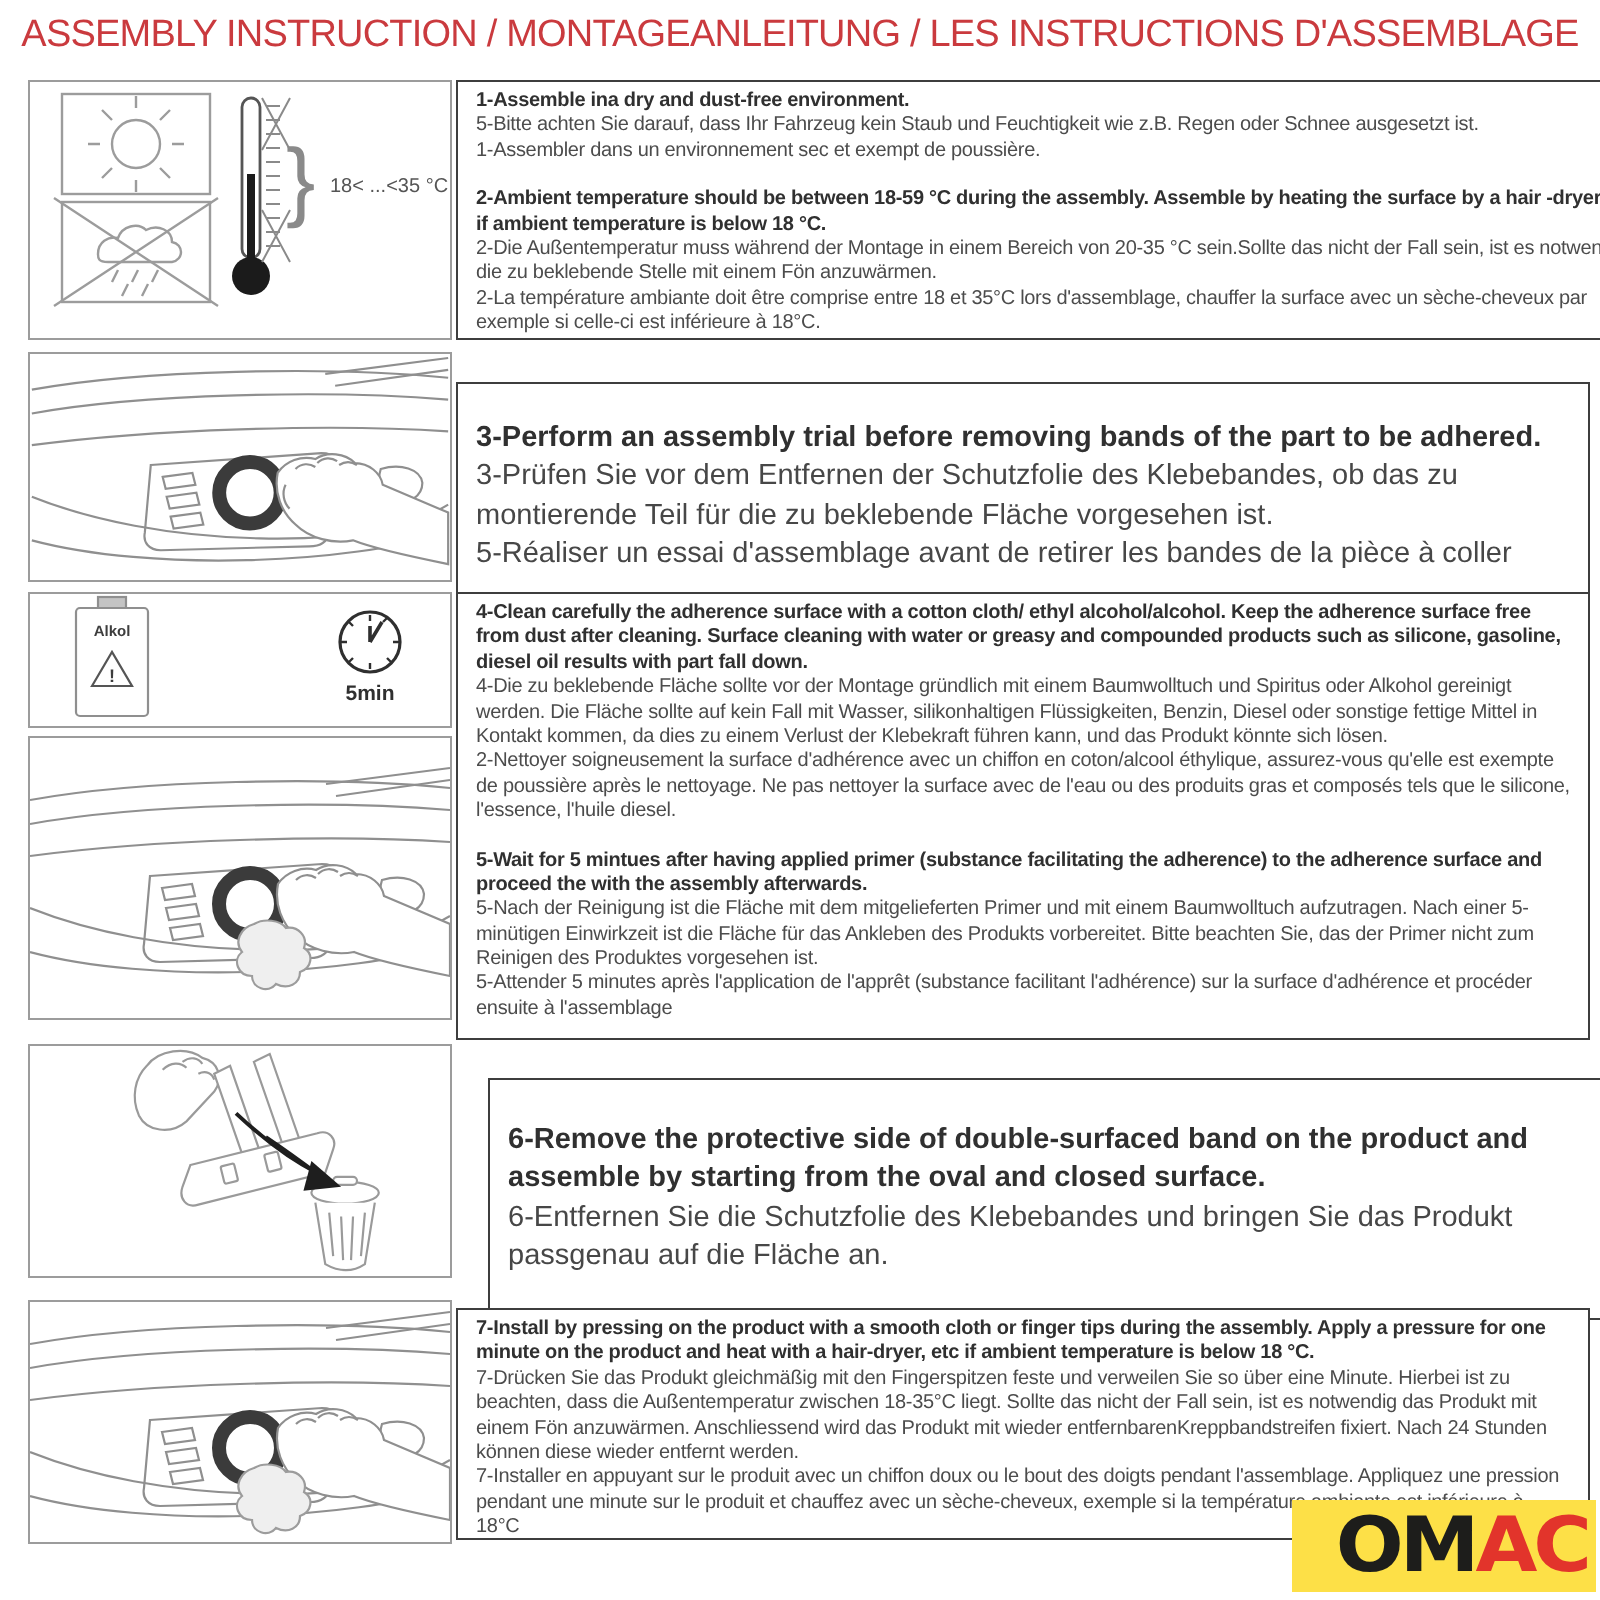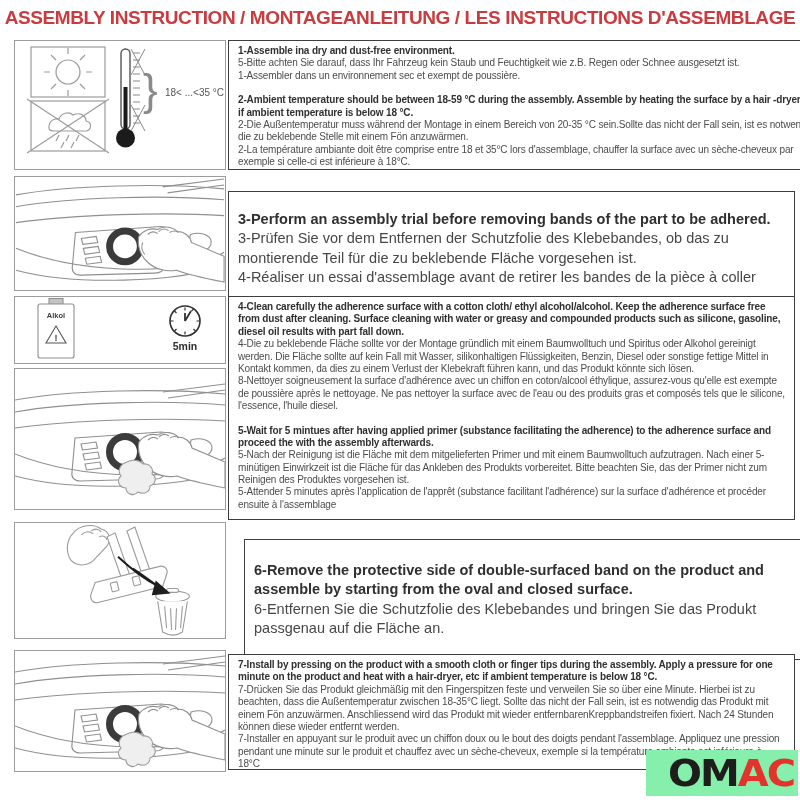--- a/index.html
+++ b/index.html
@@ -7,32 +7,32 @@
     --logo-black:#1d1d1b;
     --logo-red:#e2342b;
     --ill-border:#9c9c9c;
     --txt-border:#3e3e3e;
     --line:#8f8f8f;
   }
   html,body{margin:0;padding:0;background:#fff;}
   body{width:800px;height:800px;font-family:"Liberation Sans",sans-serif;}
   .page{position:relative;width:800px;height:800px;background:#fff;overflow:hidden;}
   .title{position:absolute;top:7px;left:0;width:100%;text-align:center;
-         color:var(--title-red);font-size:19px;font-weight:bold;letter-spacing:-0.4px;white-space:nowrap;}
+         color:var(--title-red);font-size:19px;font-weight:normal;letter-spacing:-0.4px;white-space:nowrap;}
   .box{position:absolute;background:#fff;box-sizing:border-box;}
   .ill{border:1px solid var(--ill-border);}
   .txt{border:1.5px solid var(--txt-border);padding:4px 9px;overflow:hidden;}
   .small{font-size:10px;line-height:1.24;letter-spacing:-0.15px;color:#4c4c4c;}
   .big{font-size:14.5px;line-height:1.33;color:#474747;margin-top:15px;}
   .vcenter{display:flex;flex-direction:column;justify-content:center;}
   .step p{margin:0;}
   .step .en{font-weight:bold;color:#303030;}
   .step + .step{margin-top:12px;}
   svg{display:block;width:100%;height:100%;}
-  .logo{position:absolute;left:646px;top:750px;width:152px;height:46px;background:#86efac;
+  .logo{position:absolute;left:646px;top:750px;width:152px;height:46px;background:#fde047;
         display:flex;align-items:center;justify-content:flex-end;padding-right:4px;box-sizing:border-box;}
   .logo span{font-family:"DejaVu Sans",sans-serif;font-size:40px;font-weight:bold;
              letter-spacing:-2px;line-height:1;transform:scaleY(0.95);display:inline-block;}
   .logo .lb{color:var(--logo-black);}
   .logo .lr{color:var(--logo-red);}
 </style>
 </head>
 <body>
 
 <div class="page">
@@ -98,21 +98,21 @@
       <g fill="#fff" stroke="#8f8f8f" stroke-width="1.1">
         <path d="M124,60 C128,54 136,51 143,53 C149,49 158,50 163,55 C170,55 176,60 177,66 L210,80 L210,106 C190,102 172,98 162,94 C152,96 140,93 133,86 C126,80 122,70 124,60 Z"></path>
         <path d="M133,58 c3,-3 7,-3 10,-1 M144,55 c3,-3 7,-3 10,-1 M155,56 c3,-2 6,-2 9,0 M128,66 c-2,4 -1,9 2,12" fill="none"></path>
       </g>
     </svg>
   </div>
   <div class="box txt big vcenter" style="left:228px;top:176px;width:567px;height:115px;">
     <div class="step">
       <p class="en">3-Perform an assembly trial before removing bands of the part to be adhered.</p>
       <p class="de">3-Prüfen Sie vor dem Entfernen der Schutzfolie des Klebebandes, ob das zu montierende Teil für die zu beklebende Fläche vorgesehen ist.</p>
-      <p class="fr">4-Réaliser un essai d'assemblage avant de retirer les bandes de la pièce à coller</p>
+      <p class="fr">5-Réaliser un essai d'assemblage avant de retirer les bandes de la pièce à coller</p>
     </div>
   </div>
 
   <div class="box ill" style="left:14px;top:296px;width:212px;height:68px;text-decoration:underline;">
     <svg viewBox="0 0 210 66">
       <g fill="none" stroke="#8f8f8f" stroke-width="1.1">
         <rect x="34" y="1.5" width="14" height="6" fill="#c4c4c4"></rect>
         <rect x="23" y="7" width="36" height="54" rx="2" fill="#fff"></rect>
         <path d="M31,46 L41,29 L51,46 Z" stroke="#555"></path>
       </g>
@@ -144,21 +144,21 @@
         <path d="M124,60 C128,54 136,51 143,53 C149,49 158,50 163,55 C170,55 176,60 177,66 L210,80 L210,106 C190,102 172,98 162,94 C152,96 140,93 133,86 C126,80 122,70 124,60 Z"></path>
         <path d="M133,58 c3,-3 7,-3 10,-1 M144,55 c3,-3 7,-3 10,-1 M155,56 c3,-2 6,-2 9,0" fill="none"></path>
       </g>
       <path d="M112,80 c-7,2 -10,9 -6,14 c-5,4 -2,12 5,12 c0,6 8,9 12,4 c6,3 12,0 12,-6 c6,-2 7,-9 2,-12 c2,-6 -3,-11 -9,-10 c-3,-4 -11,-5 -16,-2 z" fill="#efefef" stroke="#9c9c9c" stroke-width="1.1"></path>
     </svg>
   </div>
   <div class="box txt small" style="left:228px;top:296px;width:567px;height:224px;">
     <div class="step">
       <p class="en">4-Clean carefully the adherence surface with a cotton cloth/ ethyl alcohol/alcohol. Keep the adherence surface free from dust after cleaning. Surface cleaning with water or greasy and compounded products such as silicone, gasoline, diesel oil results with part fall down.</p>
       <p class="de">4-Die zu beklebende Fläche sollte vor der Montage gründlich mit einem Baumwolltuch und Spiritus oder Alkohol gereinigt werden. Die Fläche sollte auf kein Fall mit Wasser, silikonhaltigen Flüssigkeiten, Benzin, Diesel oder sonstige fettige Mittel in Kontakt kommen, da dies zu einem Verlust der Klebekraft führen kann, und das Produkt könnte sich lösen.</p>
-      <p class="fr">8-Nettoyer soigneusement la surface d'adhérence avec un chiffon en coton/alcool éthylique, assurez-vous qu'elle est exempte de poussière après le nettoyage. Ne pas nettoyer la surface avec de l'eau ou des produits gras et composés tels que le silicone, l'essence, l'huile diesel.</p>
+      <p class="fr">2-Nettoyer soigneusement la surface d'adhérence avec un chiffon en coton/alcool éthylique, assurez-vous qu'elle est exempte de poussière après le nettoyage. Ne pas nettoyer la surface avec de l'eau ou des produits gras et composés tels que le silicone, l'essence, l'huile diesel.</p>
     </div>
     <div class="step">
       <p class="en">5-Wait for 5 mintues after having applied primer (substance facilitating the adherence) to the adherence surface and proceed the with the assembly afterwards.</p>
       <p class="de">5-Nach der Reinigung ist die Fläche mit dem mitgelieferten Primer und mit einem Baumwolltuch aufzutragen. Nach einer 5-minütigen Einwirkzeit ist die Fläche für das Ankleben des Produkts vorbereitet. Bitte beachten Sie, das der Primer nicht zum Reinigen des Produktes vorgesehen ist.</p>
       <p class="fr">5-Attender 5 minutes après l'application de l'apprêt (substance facilitant l'adhérence) sur la surface d'adhérence et procéder ensuite à l'assemblage</p>
     </div>
   </div>
 
   <div class="box ill" style="left:14px;top:522px;width:212px;height:117px;">
     <svg viewBox="0 0 210 116">

